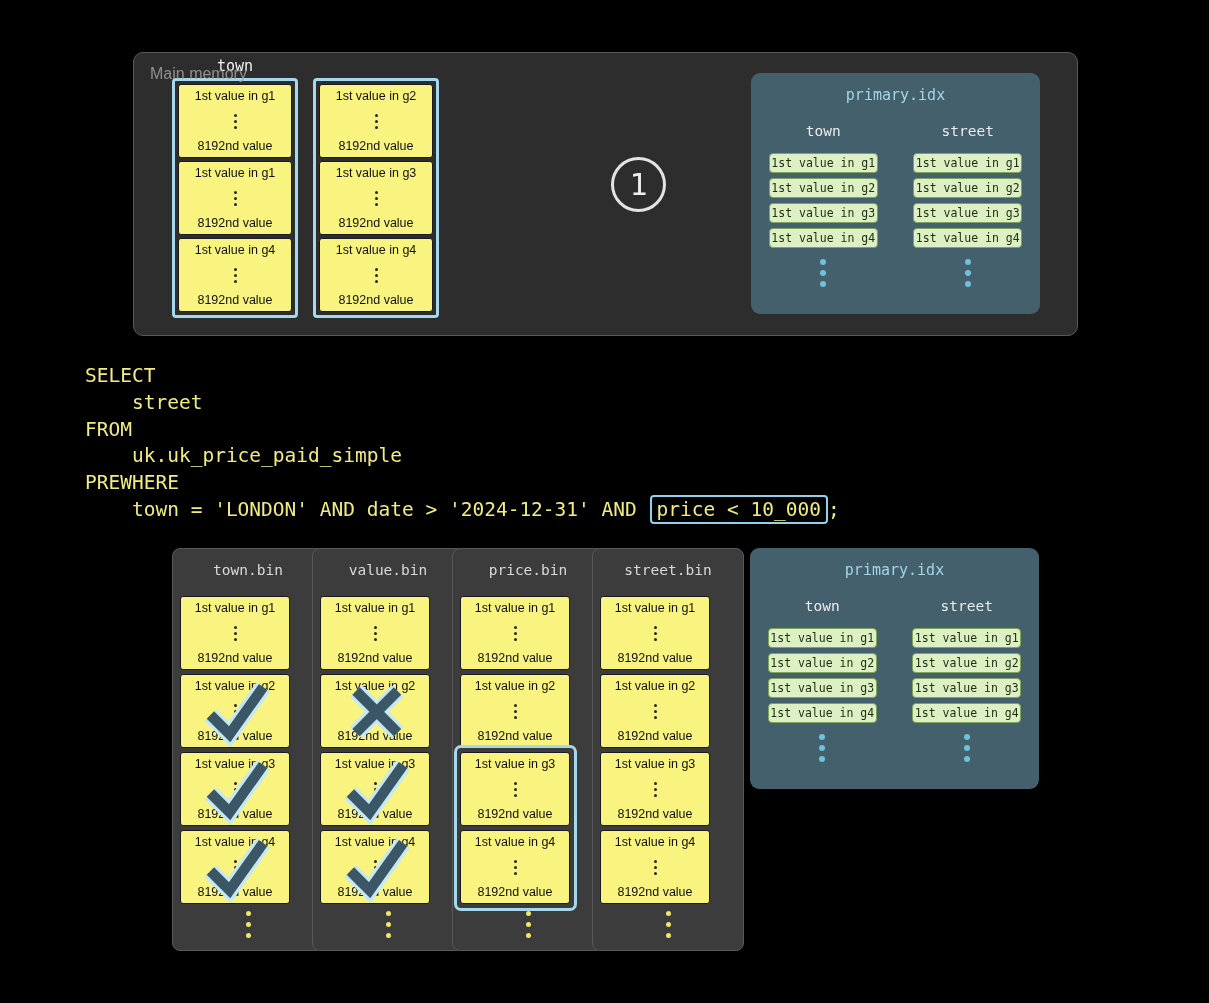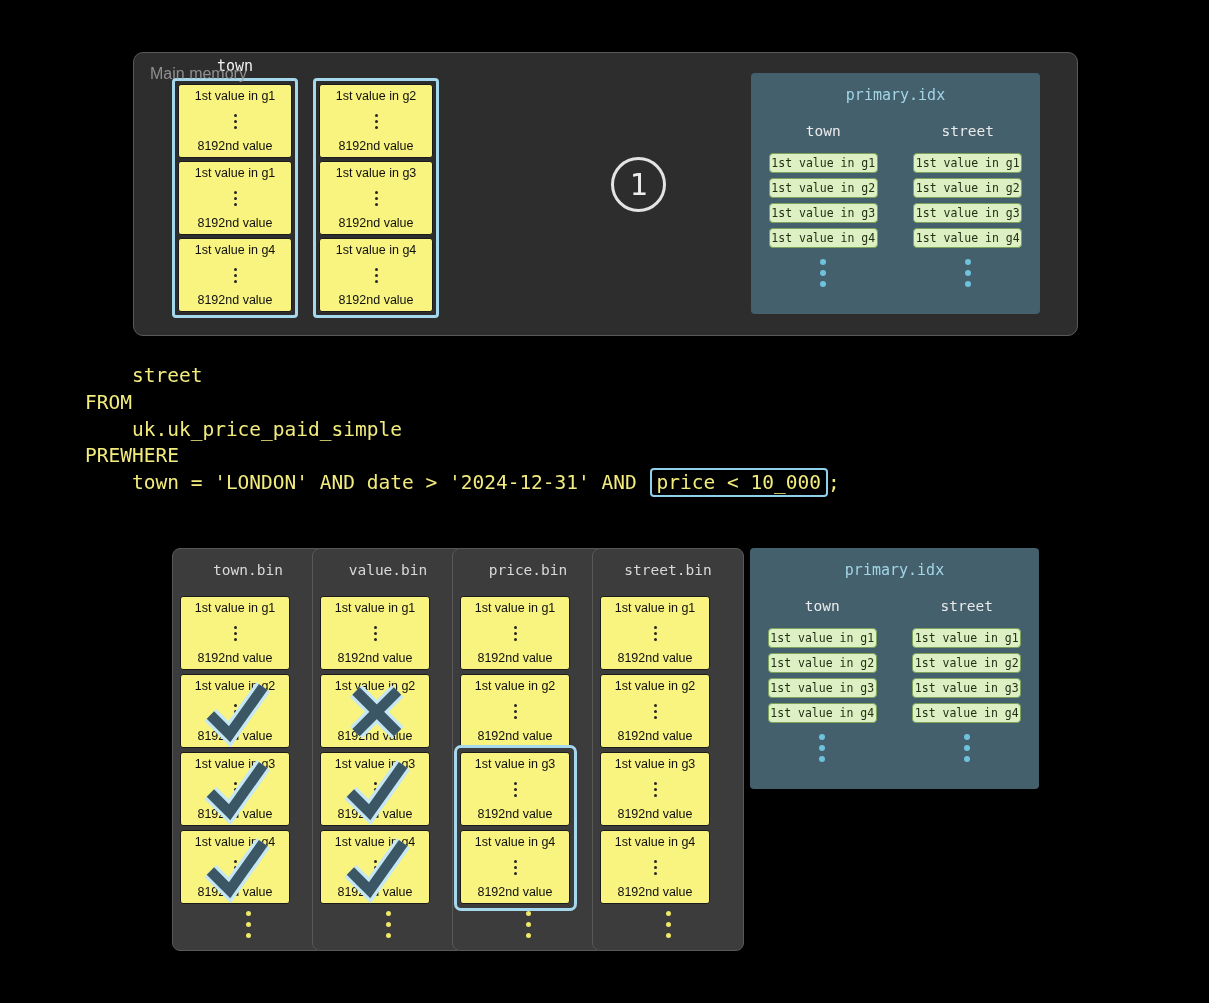--- a/index.html
+++ b/index.html
@@ -45,21 +45,21 @@
   .block-dots .dot { width:3px; height:3px; border-radius:50%; background:#262626; }
 
   .step-badge {
     position:absolute; left:477px; top:104px; width:55px; height:55px; box-sizing:border-box;
     border:3px solid #e3e3e3; border-radius:50%; color:#ededed; font-size:30px;
     display:flex; align-items:center; justify-content:center; line-height:1;
   }
 
   
   .pidx {
-    position:absolute; width:289px; height:241px; background:#44606d; border-radius:4px;
+    position:absolute; width:289px; height:241px; background:#44606d; border-radius:9px;
   }
   #pidx-top { left:617px; top:20px; }
   #pidx-bottom { left:750px; top:548px; }
   .pidx-title { position:absolute; top:13px; left:0; width:100%; text-align:center; color:#a3d5e6; font-size:15px; }
   .pidx-cols { position:absolute; top:50px; left:0; right:0; display:flex; }
   .pidx-col { flex:1; display:flex; flex-direction:column; align-items:center; }
   .pidx-header { font-size:14.5px; color:#ebebeb; margin-bottom:14px; }
   .pidx-entries { display:flex; flex-direction:column; gap:5px; }
   .pidx-entry {
     width:109px; height:20px; box-sizing:border-box;
@@ -192,20 +192,21 @@
               <span class="dot"></span>
               <span class="dot"></span>
               <span class="dot"></span>
             </div>
           </div>
         </div>
       </div>
   </section>
 
   <div class="sql" id="sql">
+      <div class="sql-line">SELECT</div>
       <div class="sql-line">    street</div>
       <div class="sql-line">FROM</div>
       <div class="sql-line">    uk.uk_price_paid_simple</div>
       <div class="sql-line">PREWHERE</div>
       <div class="sql-line"><span>    town = 'LONDON' AND date &gt; '2024-12-31' AND </span><span class="sql-highlight">price &lt; 10_000</span><span>;</span></div>
     </div>
 
   <section class="bins" id="bins">
       <div class="bin-col" style="left: 172px;">
         <div class="bin-header">town.bin</div>

